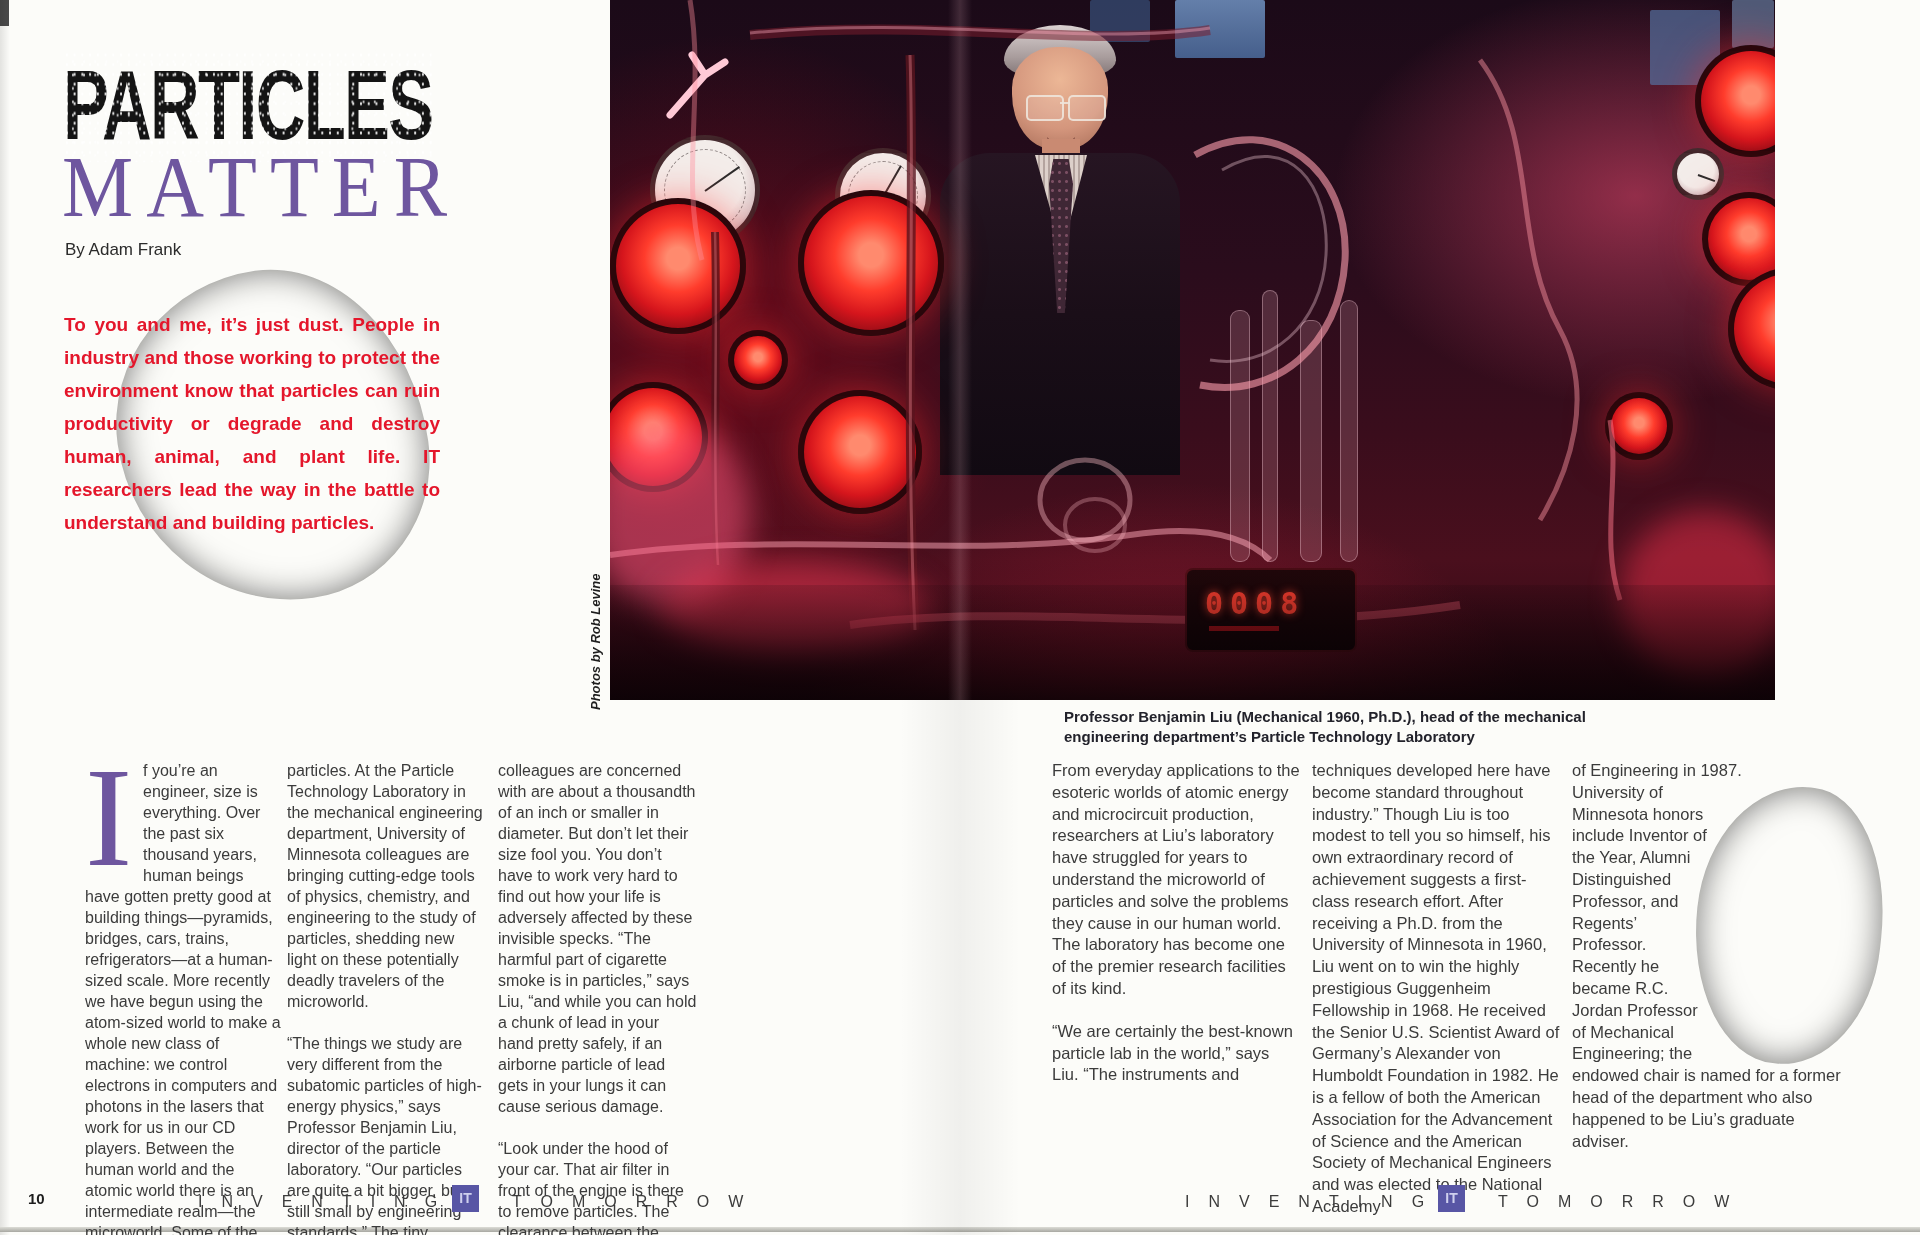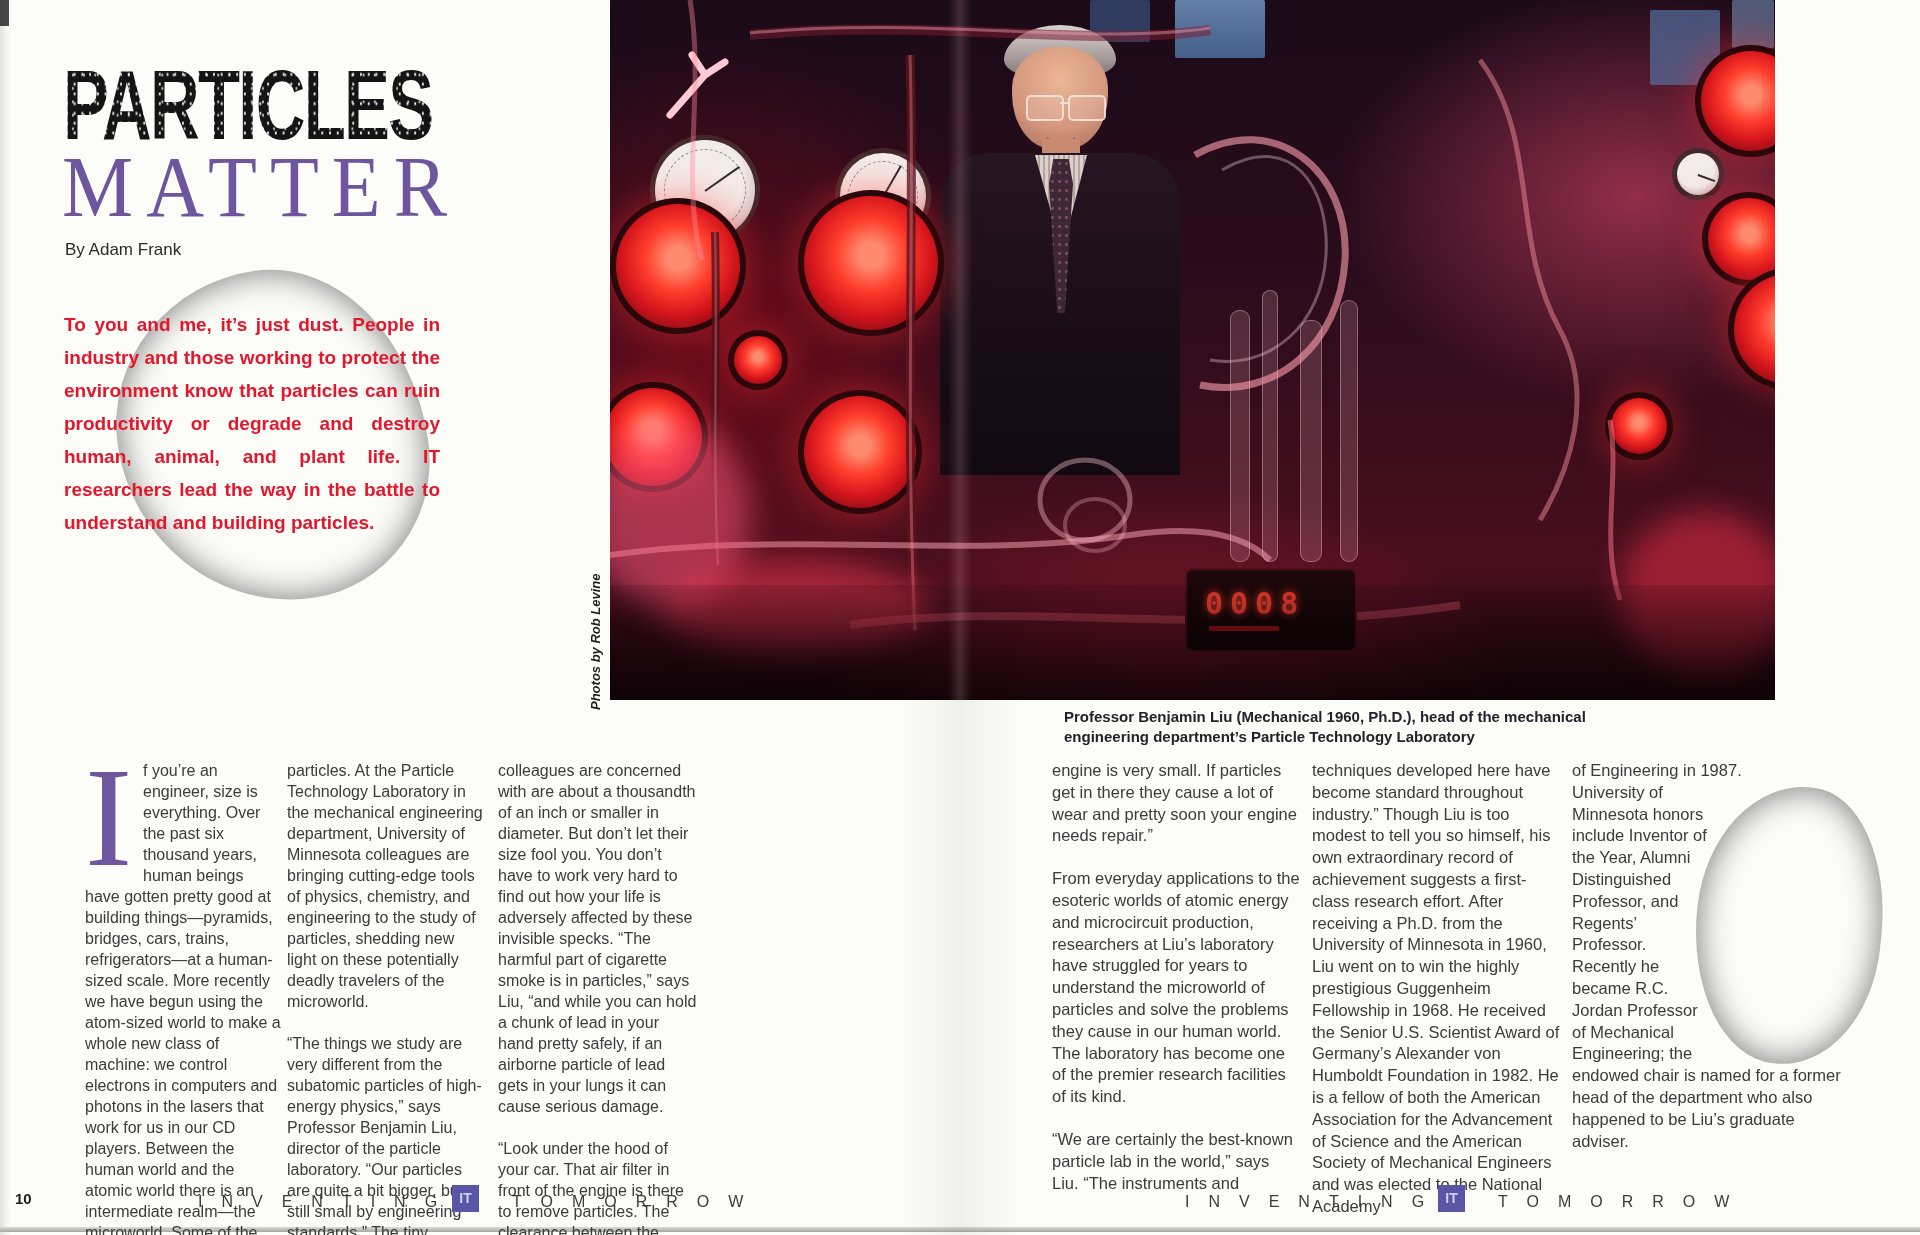--- a/index.html
+++ b/index.html
@@ -256,33 +256,32 @@
   <div class="blurred" style="left:50px;top:560px;width:270px;height:95px;background:rgba(255,60,90,.5);"></div>
   <div class="blurred" style="left:1010px;top:510px;width:170px;height:170px;background:rgba(255,50,80,.45);"></div>
   <div class="bench"></div>
   <div class="fold"></div>
 </div>
 
 <div class="credit">Photos by Rob Levine</div>
 <div class="caption">Professor Benjamin Liu (Mechanical 1960, Ph.D.), head of the mechanical engineering department’s Particle Technology Laboratory</div>
 
 <div class="col rcol" style="left:1052px;">
-  <p>engine is very small. If particles get in there they cause a lot of wear and pretty soon your engine needs repair.”</p>
   <p>From everyday applications to the esoteric worlds of atomic energy and microcircuit production, researchers at Liu’s laboratory have struggled for years to understand the microworld of particles and solve the problems they cause in our human world. The laboratory has become one of the premier research facilities of its kind.</p>
   <p>“We are certainly the best-known particle lab in the world,” says Liu. “The instruments and</p>
 </div>
 <div class="col rcol" style="left:1312px;">
   <p>techniques developed here have become standard throughout industry.” Though Liu is too modest to tell you so himself, his own extraordinary record of achievement suggests a first-class research effort. After receiving a Ph.D. from the University of Minnesota in 1960, Liu went on to win the highly prestigious Guggenheim Fellowship in 1968. He received the Senior U.S. Scientist Award of Germany’s Alexander von Humboldt Foundation in 1982. He is a fellow of both the American Association for the Advancement of Science and the American Society of Mechanical Engineers and was elected to the National Academy</p>
 </div>
 <div class="col rcol" style="left:1572px;width:272px;">
   <div class="dust-right-float dust"></div>
   <span>of Engineering in 1987. University of Minnesota honors include Inventor of the Year, Alumni Distinguished Professor, and Regents’ Professor. Recently he became R.C. Jordan Professor of Mechanical Engineering; the endowed chair is named for a former head of the department who also happened to be Liu’s graduate adviser.</span>
 </div>
 
-<span class="pagenum" style="left:15px;">10</span>
+<span class="pagenum" style="left:28px;">10</span>
 <span class="footword" style="left:198px;">INVENTING</span>
 <span class="itbox" style="left:452px;">IT</span>
 <span class="footword" style="left:512px;">TOMORROW</span>
 
 <span class="footword" style="left:1185px;">INVENTING</span>
 <span class="itbox" style="left:1438px;">IT</span>
 <span class="footword" style="left:1498px;">TOMORROW</span>
 <span class="pagenum" style="left:1976px;">11</span>
 
 </body></html>

